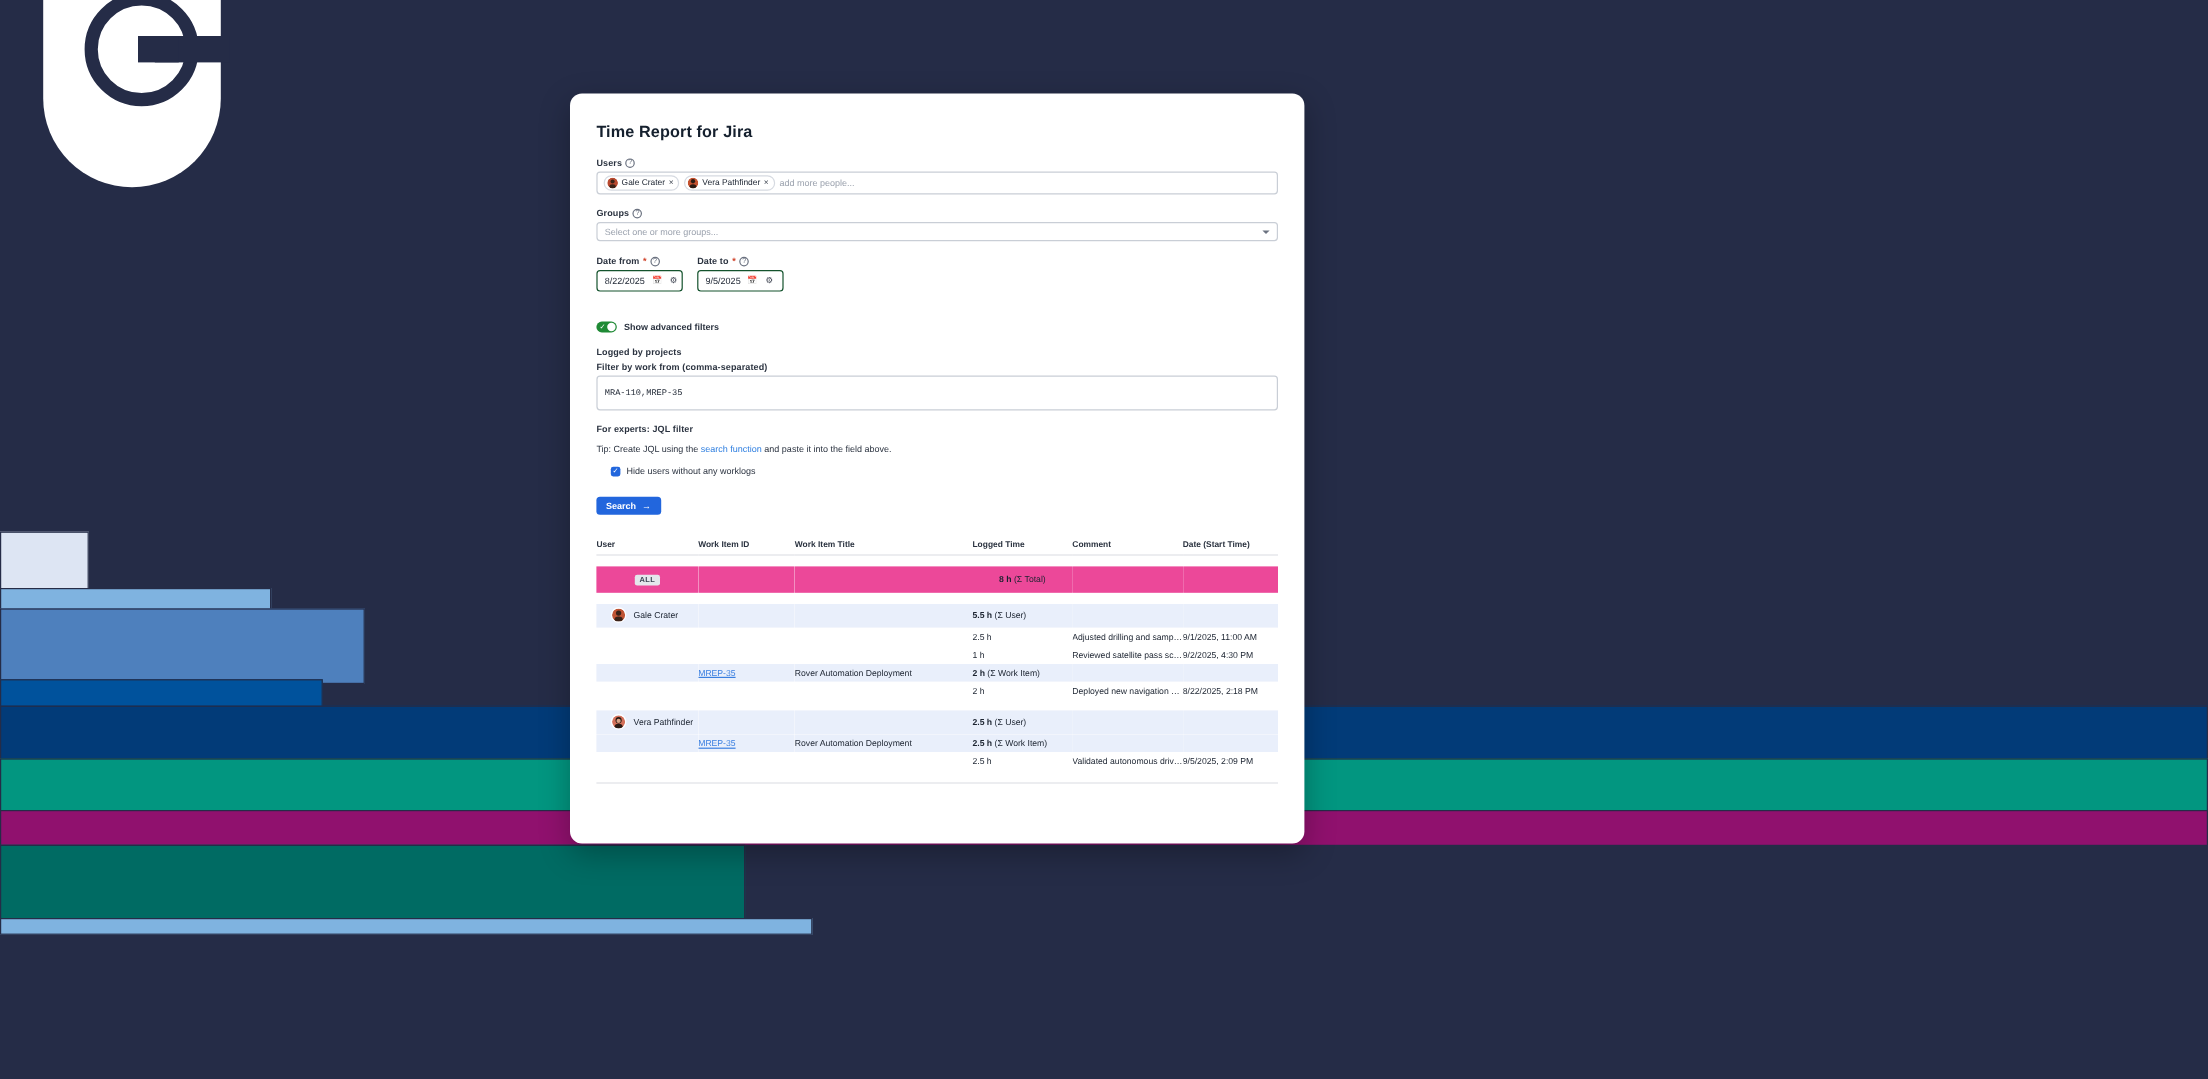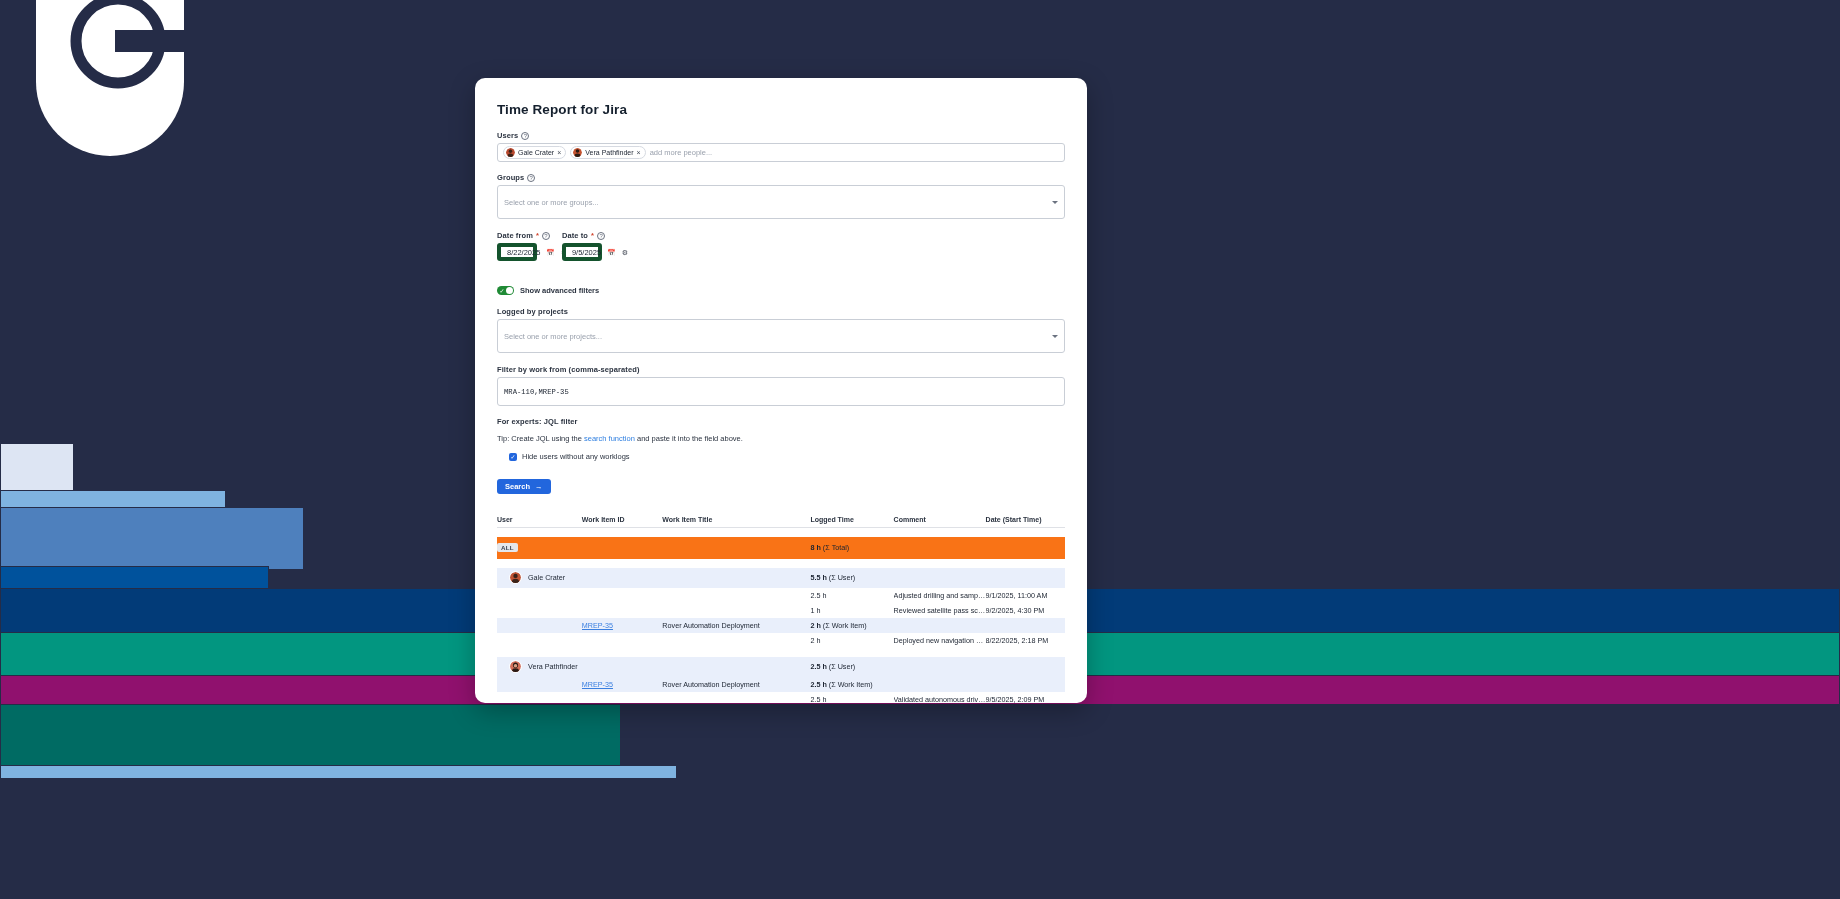--- a/index.html
+++ b/index.html
@@ -75,30 +75,30 @@
     border: 1px solid #d6dae1; border-radius: 9px;
     padding: 1px 4px 1px 2px; background: #fff;
     font-size: 7px; color: #1b2330; white-space: nowrap;
   }
   .avatar-sm { width: 9px; height: 9px; border-radius: 50%; overflow: hidden; flex: none; }
   .tok-x { color: #444b56; font-size: 7px; cursor: pointer; }
   .tok-ph { font-size: 7.5px; color: #9aa1ad; }
 
   .select-box {
     border: 1px solid #c9ced6; border-radius: 3px; background: #fff;
-    height: 34px; display: flex; align-items: center; justify-content: space-between;
+    height: 16px; display: flex; align-items: center; justify-content: space-between;
     padding: 0 6px; font-size: 7.5px; color: #9aa1ad; margin-bottom: 12px;
   }
   .caret { width: 0; height: 0; border-left: 3px solid transparent; border-right: 3px solid transparent; border-top: 3.5px solid #6b7280; }
 
   .dates-row { display: flex; gap: 12px; margin-bottom: 25px; }
   .date-box {
-    border: 4px solid #14532d; border-radius: 3px; background: #fff;
+    border: 1px solid #14532d; border-radius: 3px; background: #fff;
     height: 18px; display: flex; align-items: center; gap: 6px;
-    padding: 0 6px; font-size: 7.5px; color: #1b2330; width: 40px;
+    padding: 0 6px; font-size: 7.5px; color: #1b2330; width: 72px;
   }
   .ic { color: #3f4552; font-size: 7px; line-height: 1; }
 
   .toggle-row { display: flex; align-items: center; gap: 6px; margin-bottom: 12px; }
   .toggle {
     width: 17px; height: 9px; border-radius: 5px; background: #1f8a35;
     position: relative; display: flex; align-items: center;
   }
   .toggle .chk { color: #fff; font-size: 6px; position: absolute; left: 2.5px; line-height: 1; }
   .toggle .knob { width: 7px; height: 7px; border-radius: 50%; background: #fff; position: absolute; right: 1px; }
@@ -127,21 +127,21 @@
   
   .table { margin-top: 22px; width: 100%; border-collapse: collapse; }
   .table th {
     text-align: left; font-size: 7px; font-weight: bold; color: #2b3340;
     padding: 0 0 4px 0; border-bottom: 1px solid #dfe1e6; white-space: nowrap;
   }
   .table td {
     font-size: 7.2px; color: #1b2330; padding: 3px 0; vertical-align: middle;
     white-space: nowrap; overflow: hidden; text-overflow: ellipsis;
   }
-  .row-total td { background: #f97316; height: 22px; }
+  .row-total td { background: #ec4899; height: 22px; text-align: center; }
   .row-user  td { background: #e9effb; height: 20px; }
   .row-item  td { background: #e9effb; height: 14px; }
   .row-log   td { background: #ffffff; height: 12px; }
   .spacer td { height: 9px; background: #fff; border: none; }
 
   .pill-all {
     display: inline-block; background: #e4e7ec; border-radius: 2px;
     padding: 1px 4px; font-size: 6.2px; font-weight: bold; color: #3a4250;
     letter-spacing: .3px;
   }
@@ -266,24 +266,20 @@
           <span class="chk">✓</span>
           <span class="knob"></span>
         </span>
         <span class="toggle-label">Show advanced filters</span>
       </div>
 
       
       <div class="field-label">
         <span>Logged by projects</span>
       </div>
-      <div class="select-box input-disabled">
-        <span>Select one or more projects...</span>
-        <span class="caret"></span>
-      </div>
 
       
       <div class="field-label">
         <span>Filter by work from (comma-separated)</span>
       </div>
       <div class="input-box mono">
         <span>MRA-110,MREP-35</span>
       </div>
 
       

